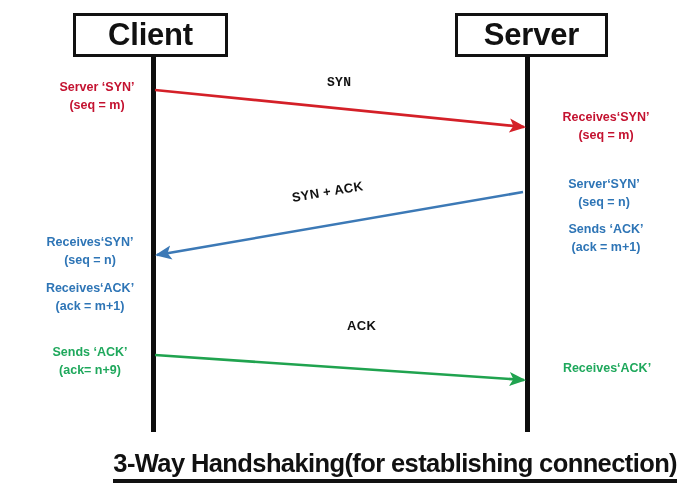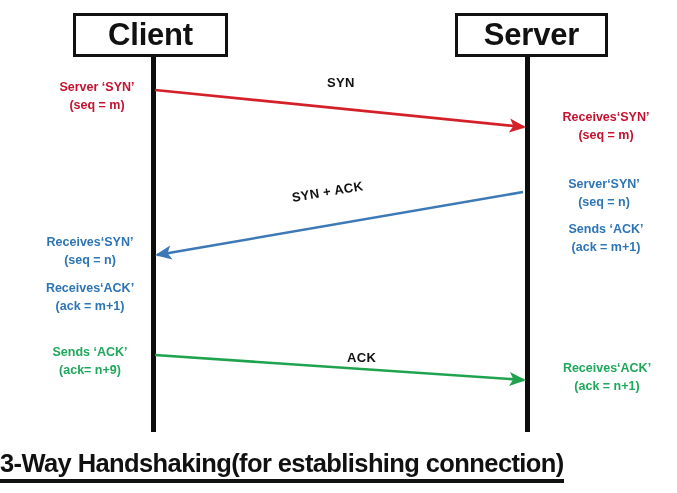--- a/index.html
+++ b/index.html
@@ -92,31 +92,31 @@
 
   
   .arrow-label {
     position: absolute;
     font-size: 13px;
     font-weight: bold;
     color: #111111;
     white-space: nowrap;
     letter-spacing: 0.3px;
   }
-  #label-syn     { left: 327px; top: 75px; }
+  #label-syn     { left: 327px; top: 75px; font-family: Liberation Mono, monospace; }
   #label-synack  { left: 292px; top: 190px; transform: rotate(-9.5deg); transform-origin: left center; }
-  #label-ack     { left: 347px; top: 350px; }
+  #label-ack     { left: 347px; top: 318px; }
 
   
   #caption {
     position: absolute;
     left: 0;
     top: 449px;
     width: 677px;
-    text-align: left;
+    text-align: right;
     font-size: 25.5px;
     font-weight: bold;
     color: #111111;
     letter-spacing: -0.6px;
   }
   #caption .caption-text {
     border-bottom: 4px solid #111111;
     padding-bottom: 1px;
     display: inline-block;
   }
@@ -191,20 +191,19 @@
     <span class="line">(seq = n)</span>
   </div>
 
   <div class="note note-blue" id="note-server-sendack">
     <span class="line">Sends ‘ACK’</span>
     <span class="line">(ack = m+1)</span>
   </div>
 
   <div class="note note-green" id="note-server-recvack">
     <span class="line">Receives‘ACK’</span>
-    <span class="line">(ack = n+1)</span>
   </div>
 
   <div id="caption">
     <span class="caption-text">3-Way Handshaking(for establishing connection)</span>
   </div>
 
 </div>
 
 </body></html>

